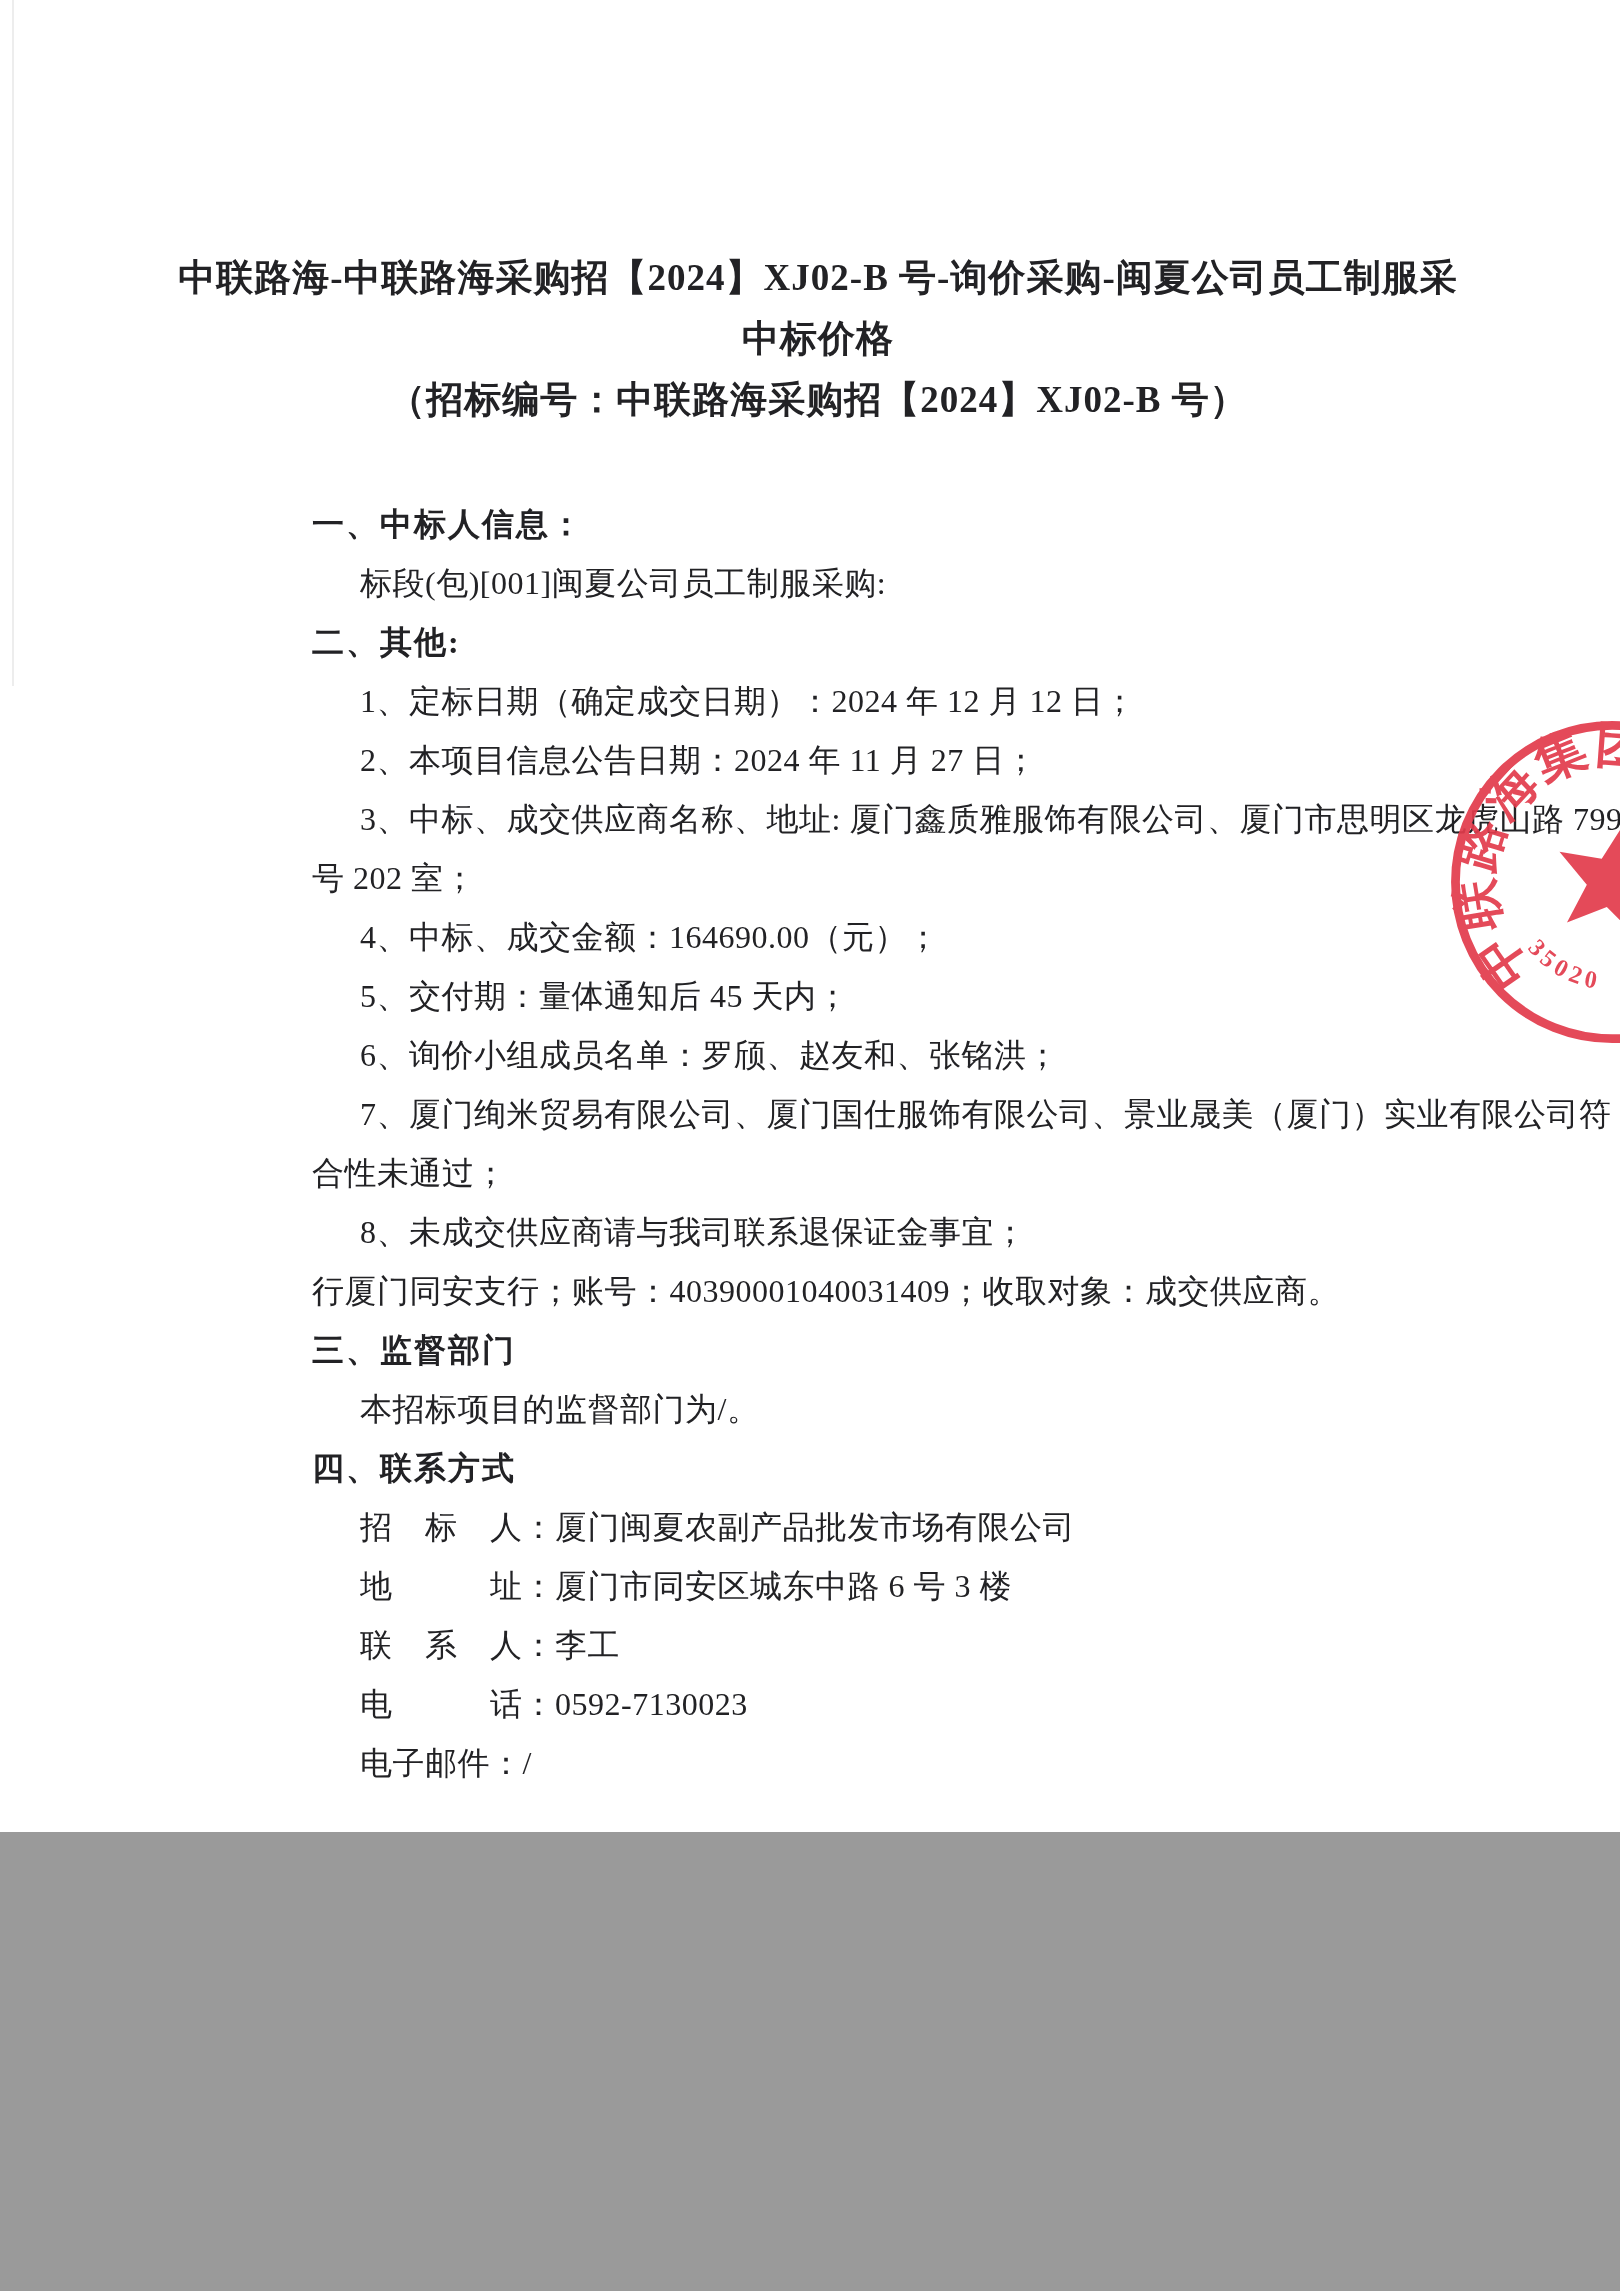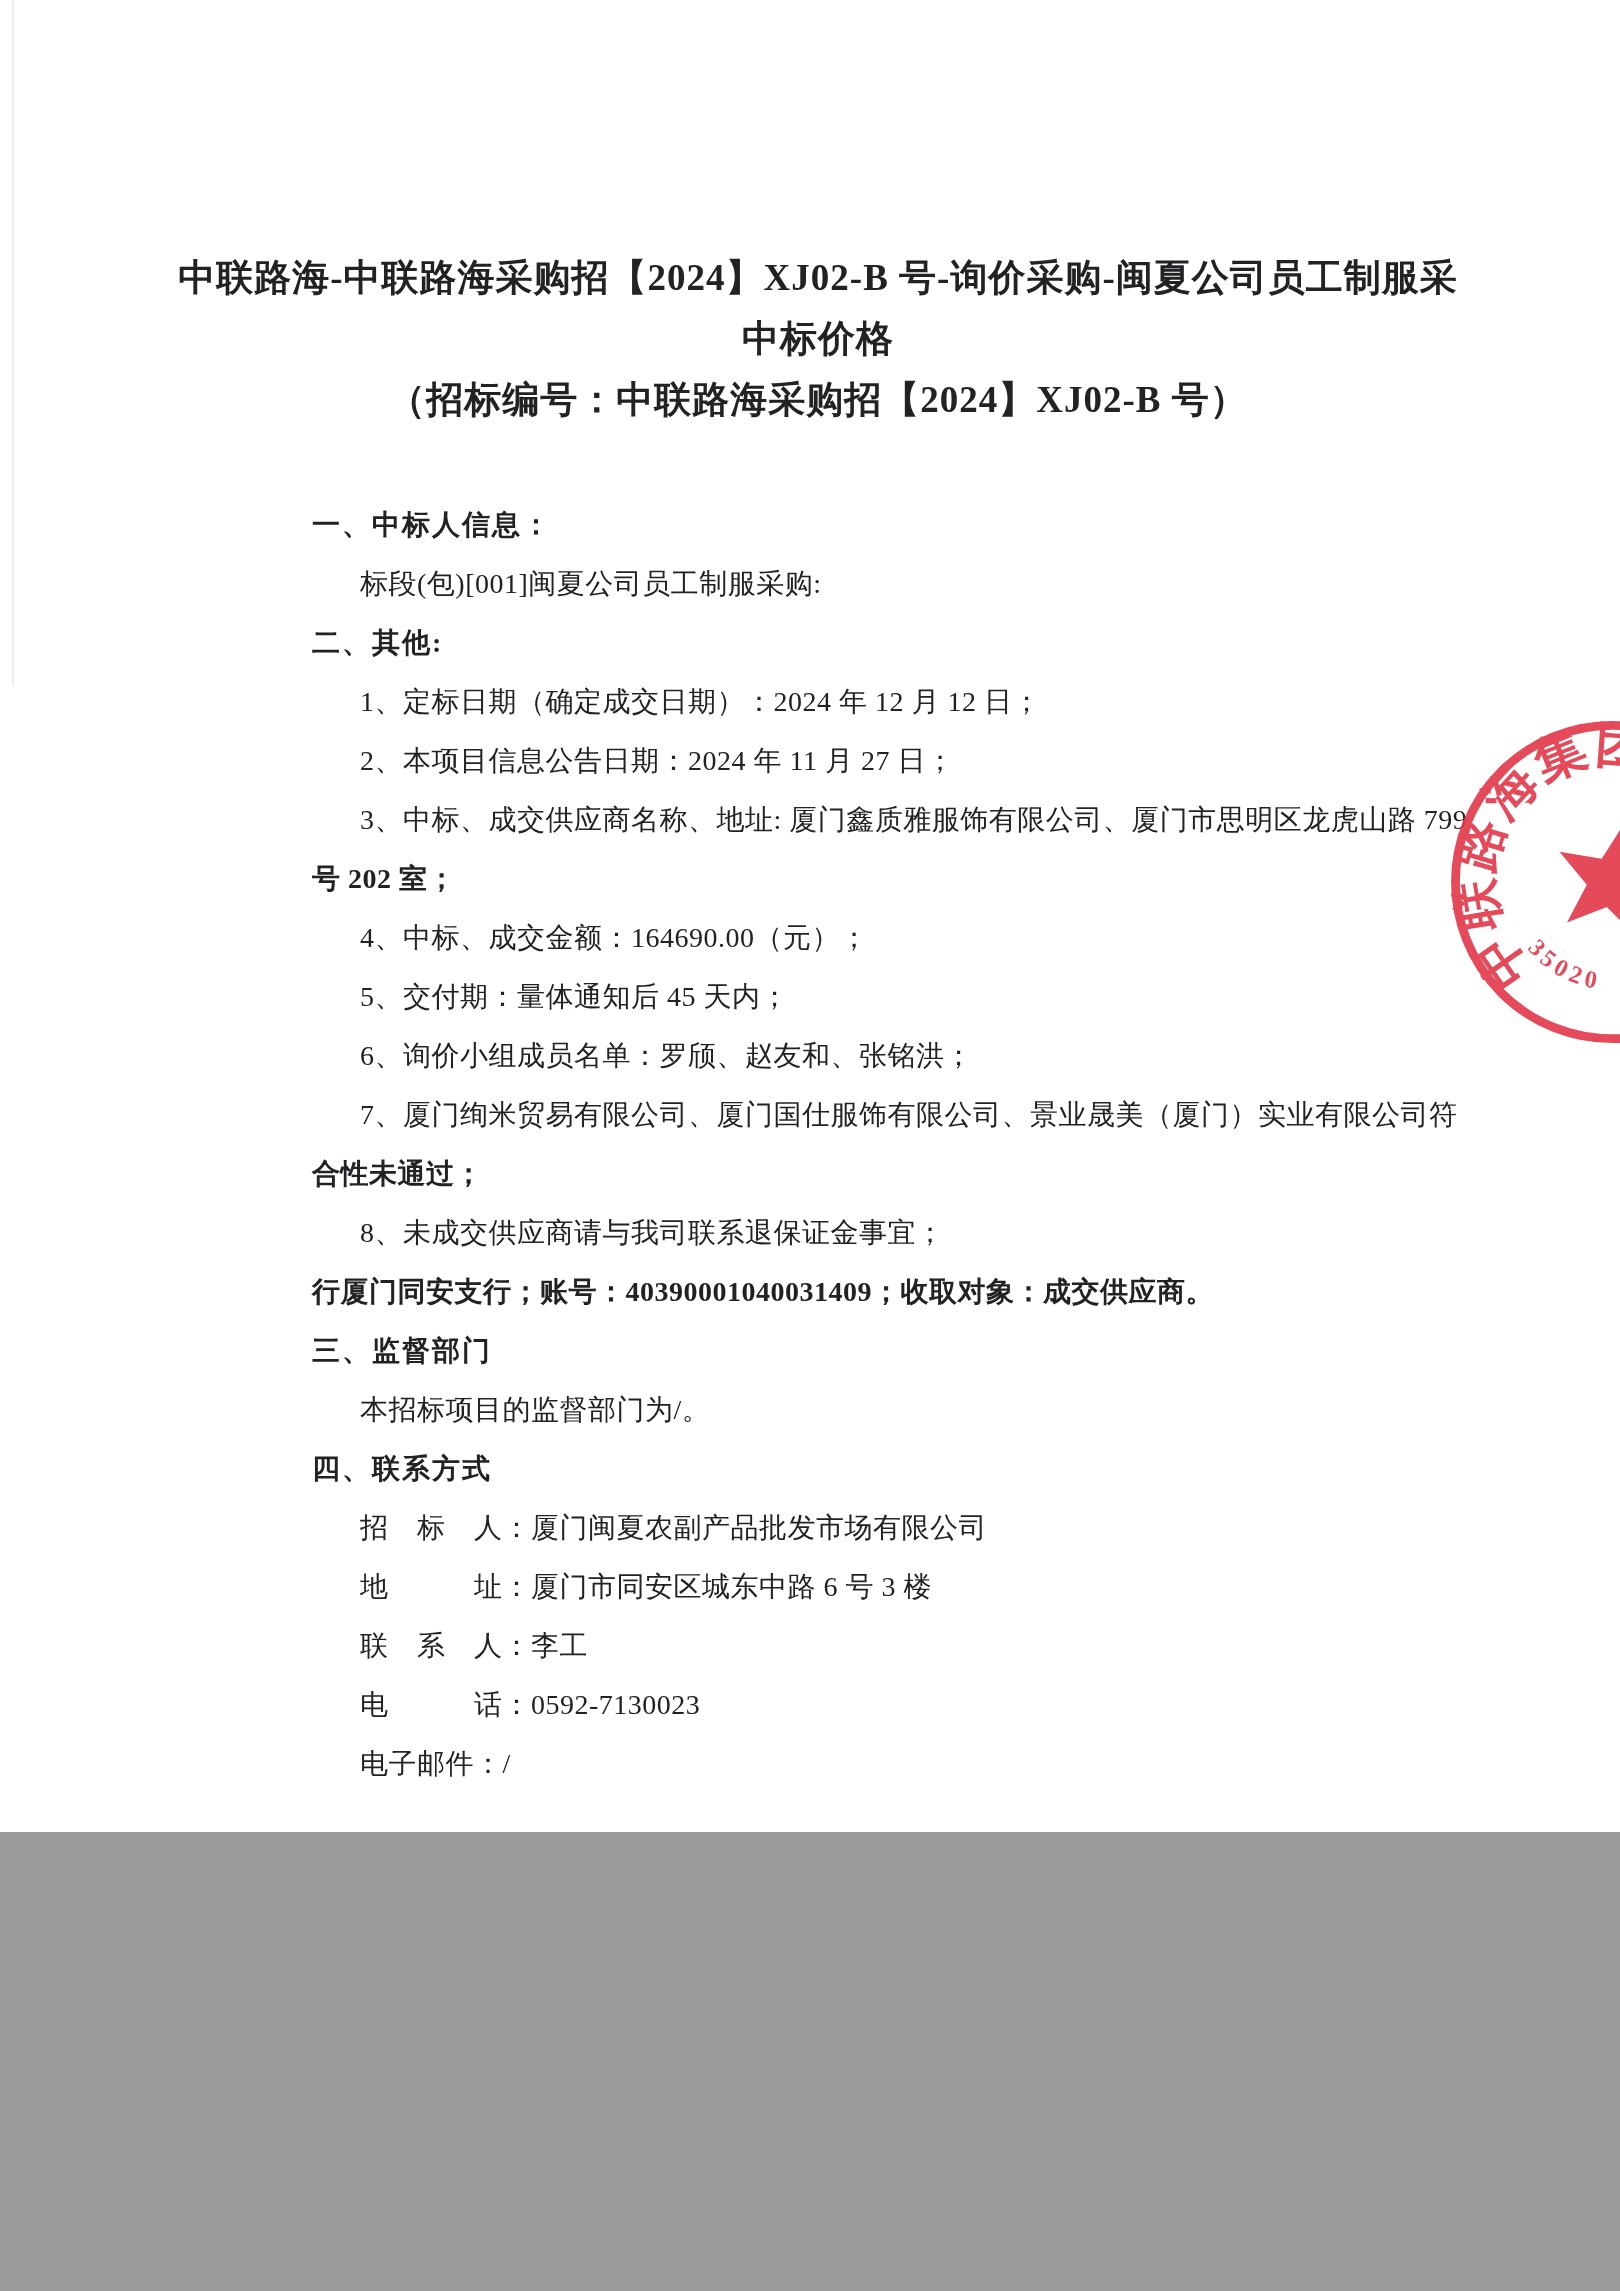--- a/index.html
+++ b/index.html
@@ -21,27 +21,27 @@
   .title-block {
     position:absolute; top:247px; left:0; right:0;
     text-align:center;
     font-size:37px; font-weight:700;
     line-height:61px;
     white-space:nowrap;
     letter-spacing:1px;
   }
   .body-block {
     position:absolute; top:495px; left:312px; width:1078px;
-    font-size:28px;
+    font-size:32px;
     letter-spacing:0.5px;
   }
   .row { height:59px; line-height:59px; white-space:nowrap; font-weight:500; }
   .row.h { font-weight:700; letter-spacing:2px; }
   .row.p { padding-left:48px; }
-  .row.c { padding-left:0;font-weight:bold; }
+  .row.c { padding-left:0; }
   .row.w { padding-left:90px; position:relative; }
   .row.w .price-part { position:absolute; left:605px; top:0; }
   .seal {
     position:absolute; left:1426px; top:698px;
     opacity:0.92;
   }
   .seal text { font-family:"Liberation Serif","DejaVu Serif",serif; }
 </style>
 </head>
 <body>

